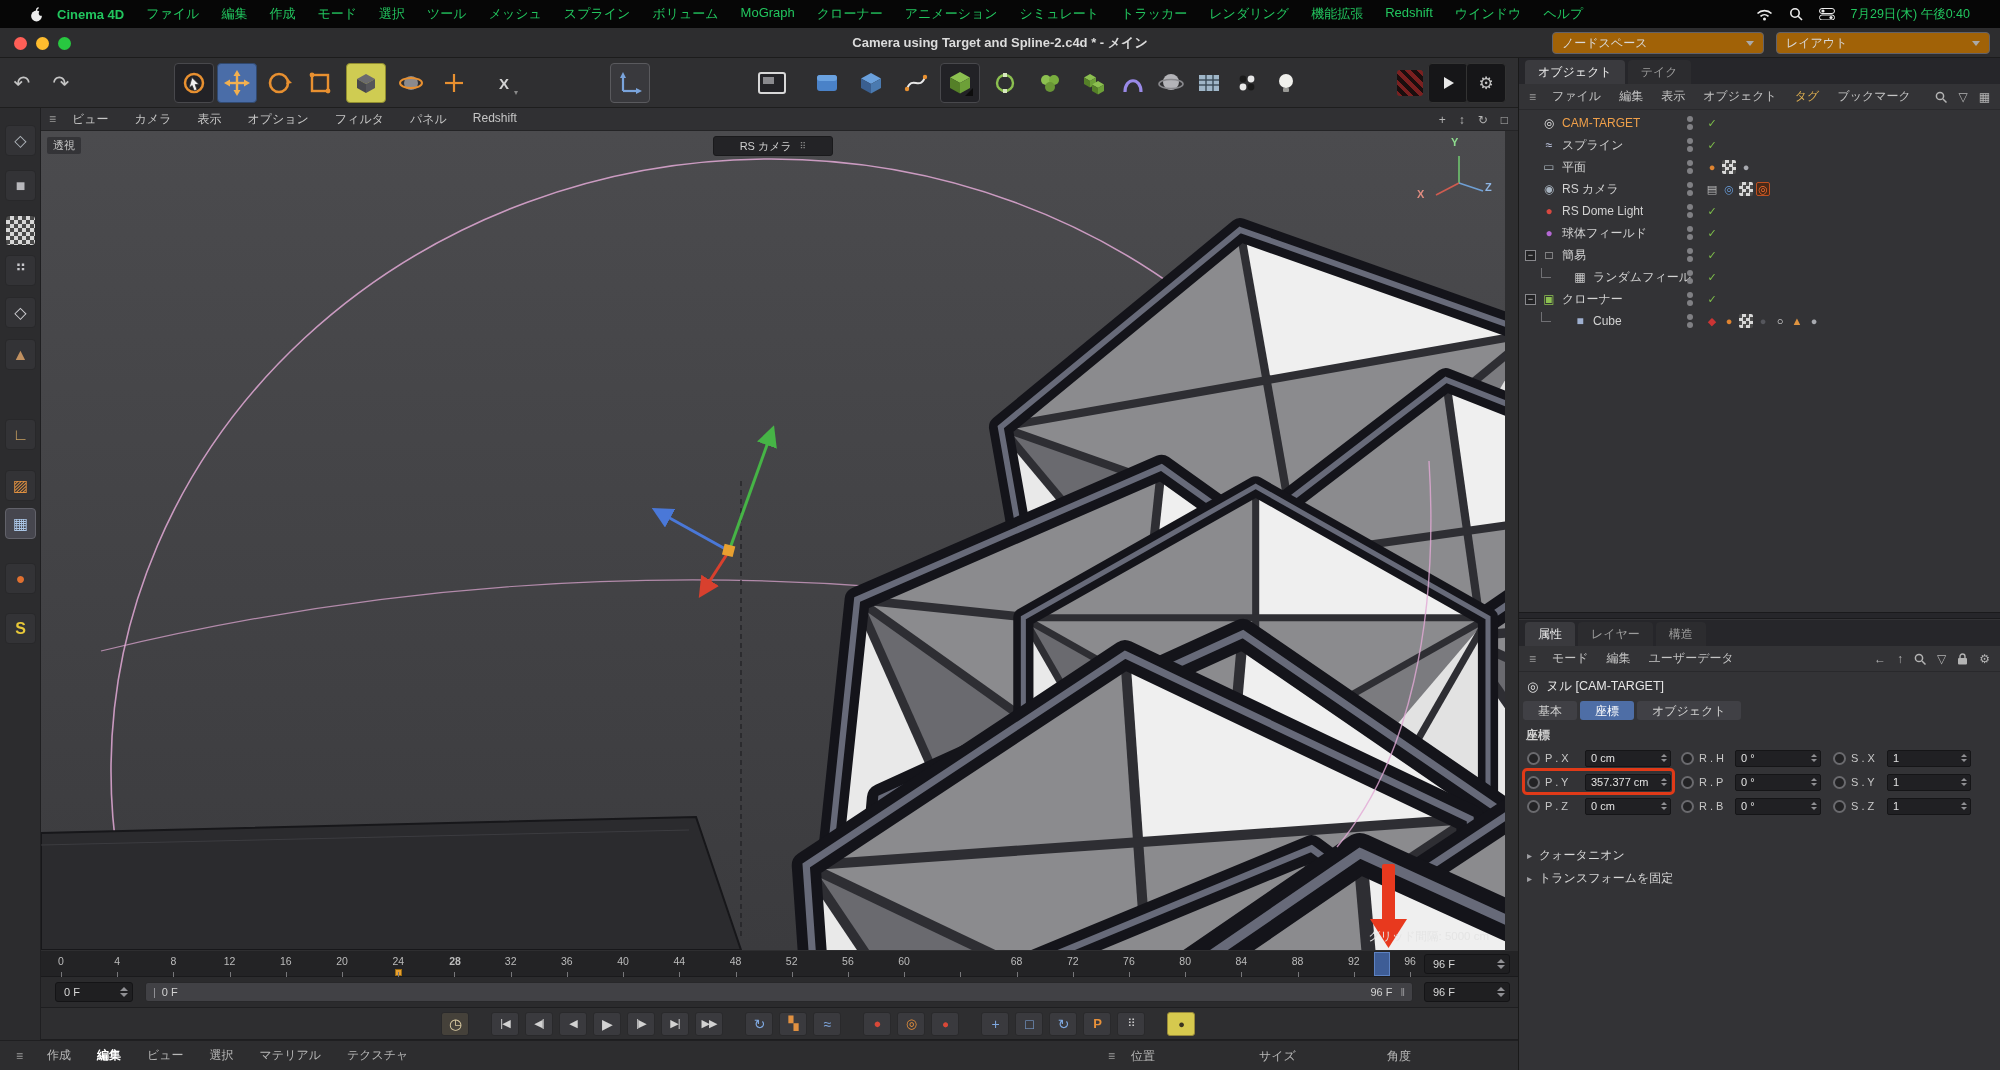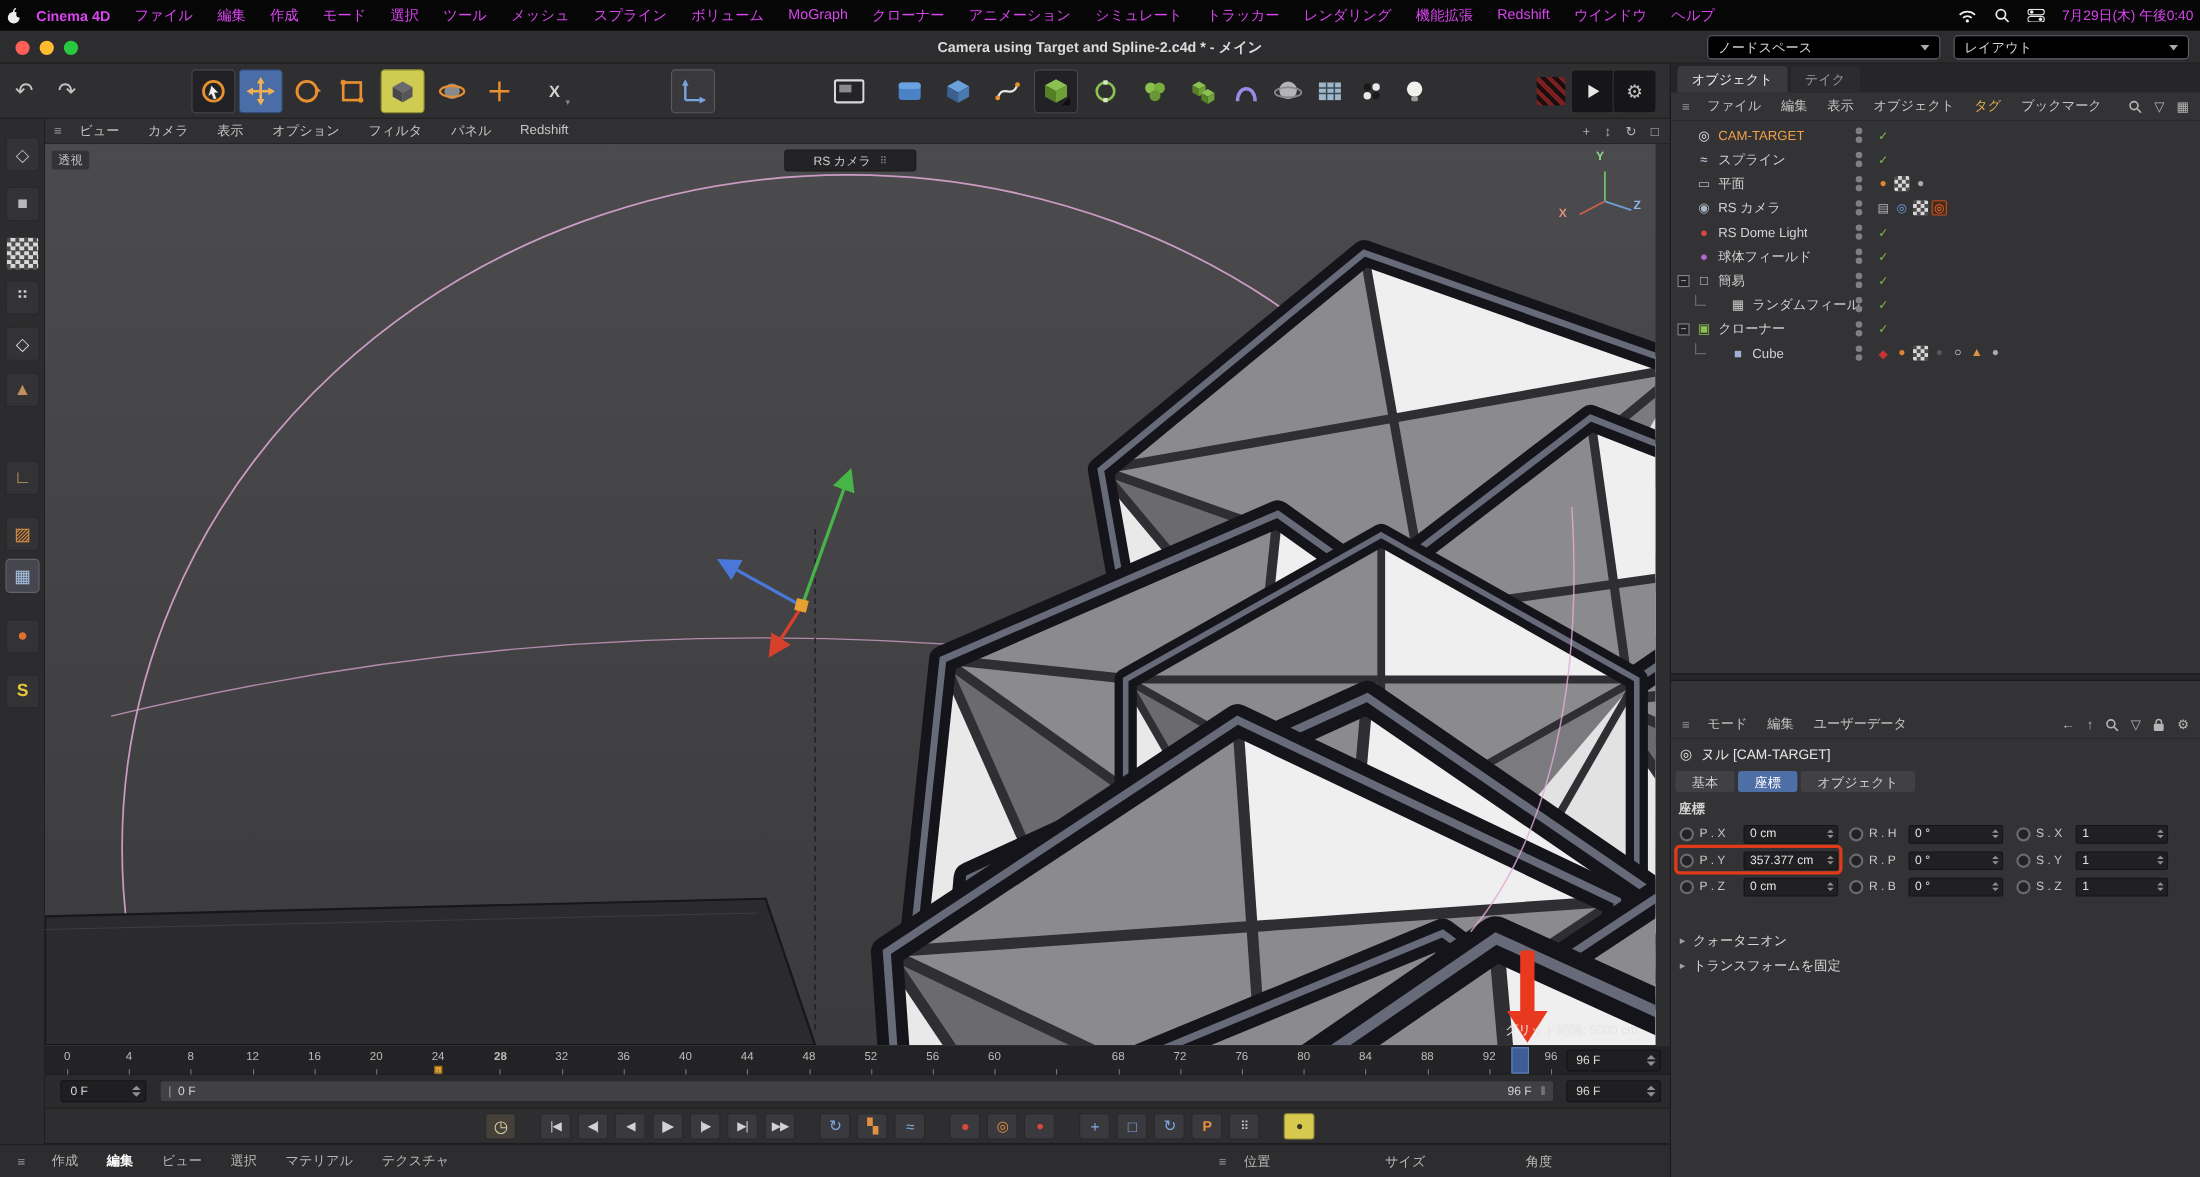--- a/index.html
+++ b/index.html
@@ -1,34 +1,34 @@
 <!DOCTYPE html>
 <html><head>
 <meta charset="utf-8">
 <style>
 *{margin:0;padding:0;box-sizing:border-box;font-family:"Liberation Sans","DejaVu Sans",sans-serif;}
 html,body{background:#111;}
 #app{position:relative;width:2000px;height:1070px;background:#2e2e30;overflow:hidden;color:#ccc;font-size:12px;}
 .abs{position:absolute;}
 
 
-#macbar{position:absolute;left:0;top:0;width:2000px;height:28px;background:#060606;display:flex;align-items:center;padding:0 6px;color:#d946ef;font-size:13px;}
+#macbar{position:absolute;left:0;top:0;width:2000px;height:28px;background:#060606;display:flex;align-items:center;padding:0 30px;color:#22c55e;font-size:13px;}
 #macbar .appname{font-weight:bold;margin:0 22px 0 14px;}
 #macbar .mi{margin-right:22px;white-space:nowrap;}
 #macbar .right{margin-left:auto;display:flex;align-items:center;gap:16px;}
 #macbar .clock{font-size:12.5px;}
 
 
 #titlebar{position:absolute;left:0;top:28px;width:2000px;height:30px;background:#2d2d2f;border-bottom:1px solid #1c1c1c;}
 .tl{position:absolute;top:9px;width:13px;height:13px;border-radius:50%;}
 #tl-close{left:14px;background:#ff5f57;}
 #tl-min{left:36px;background:#febc2e;}
 #tl-max{left:58px;background:#28c840;}
 #win-title{position:absolute;left:0;top:0;width:100%;text-align:center;line-height:30px;font-size:13px;font-weight:bold;color:#dcdcdc;pointer-events:none;}
-.tb-select{position:absolute;top:4px;height:22px;background:#000000;border:1px solid #62626a;border-radius:4px;color:#d8d8d8;font-size:12px;display:flex;align-items:center;padding:0 9px;}
+.tb-select{position:absolute;top:4px;height:22px;background:#a16207;border:1px solid #62626a;border-radius:4px;color:#d8d8d8;font-size:12px;display:flex;align-items:center;padding:0 9px;}
 #ns-select{left:1552px;width:212px;}
 #layout-select{left:1776px;width:214px;}
 .selarr{margin-left:auto;width:0;height:0;border-left:4px solid transparent;border-right:4px solid transparent;border-top:5px solid #aaa;}
 
 
 #toolbar{position:absolute;left:0;top:58px;width:1518px;height:50px;background:#2f2f31;border-bottom:1px solid #1e1e1e;}
 .tbtn{position:absolute;top:5px;width:40px;height:40px;border-radius:4px;display:flex;align-items:center;justify-content:center;}
 .tbtn.small{width:36px;height:40px;}
 .tbtn.pressed{background:#222226;border:1px solid #48484c;}
 .tbtn.sel-blue{background:#4a6da8;border:1px solid #31496f;}
@@ -837,20 +837,25 @@
             <span class="om-tag" style="color: rgb(85, 86, 92);">●</span>
             <span class="om-tag" style="color: rgb(232, 232, 232);">○</span>
             <span class="om-tag" style="color: rgb(224, 148, 64);">▲</span>
             <span class="om-tag" style="color: rgb(168, 170, 176);">●</span>
           </span>
         </div>
       </div>
 
     <div class="rp-split"></div>
 
+    <div class="rp-tabs" id="am-tabs">
+      <span class="ptab active">属性</span>
+      <span class="ptab">レイヤー</span>
+      <span class="ptab">構造</span>
+    </div>
 
     <div class="rp-menu" id="am-menu">
       <span class="burger">≡</span>
       <span>モード</span>
       <span>編集</span>
       <span>ユーザーデータ</span>
       <span class="icons">
         <span>←</span>
         <span>↑</span>
         <span class="i-svg">

